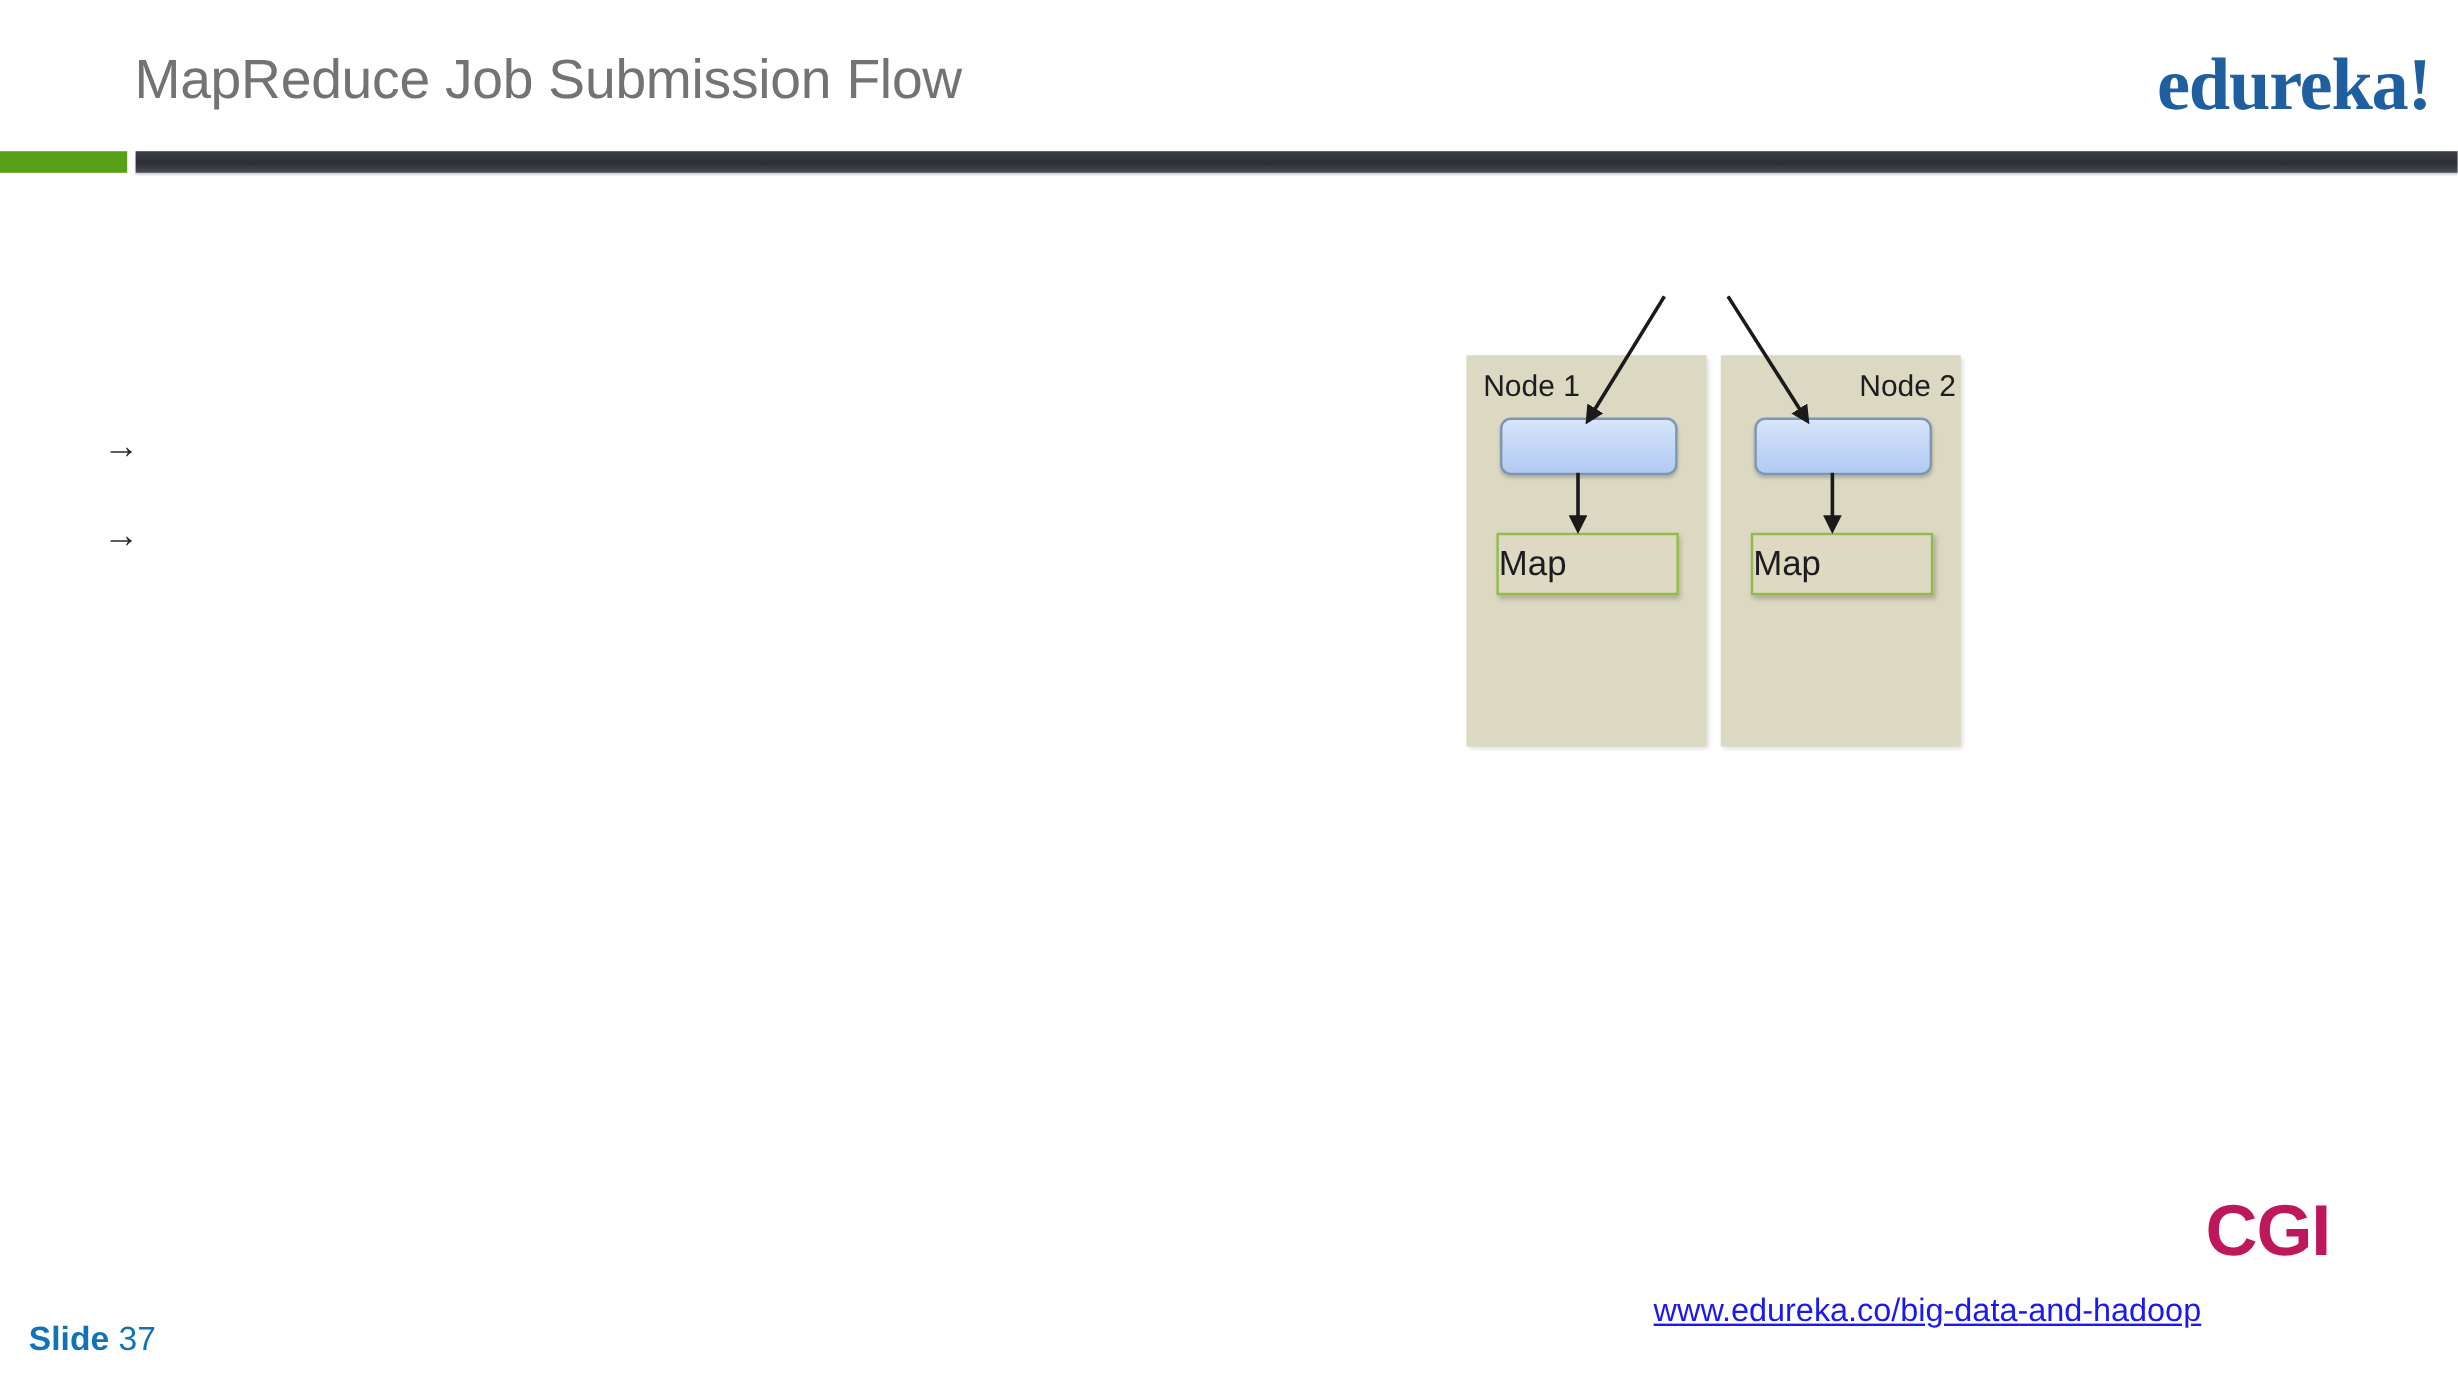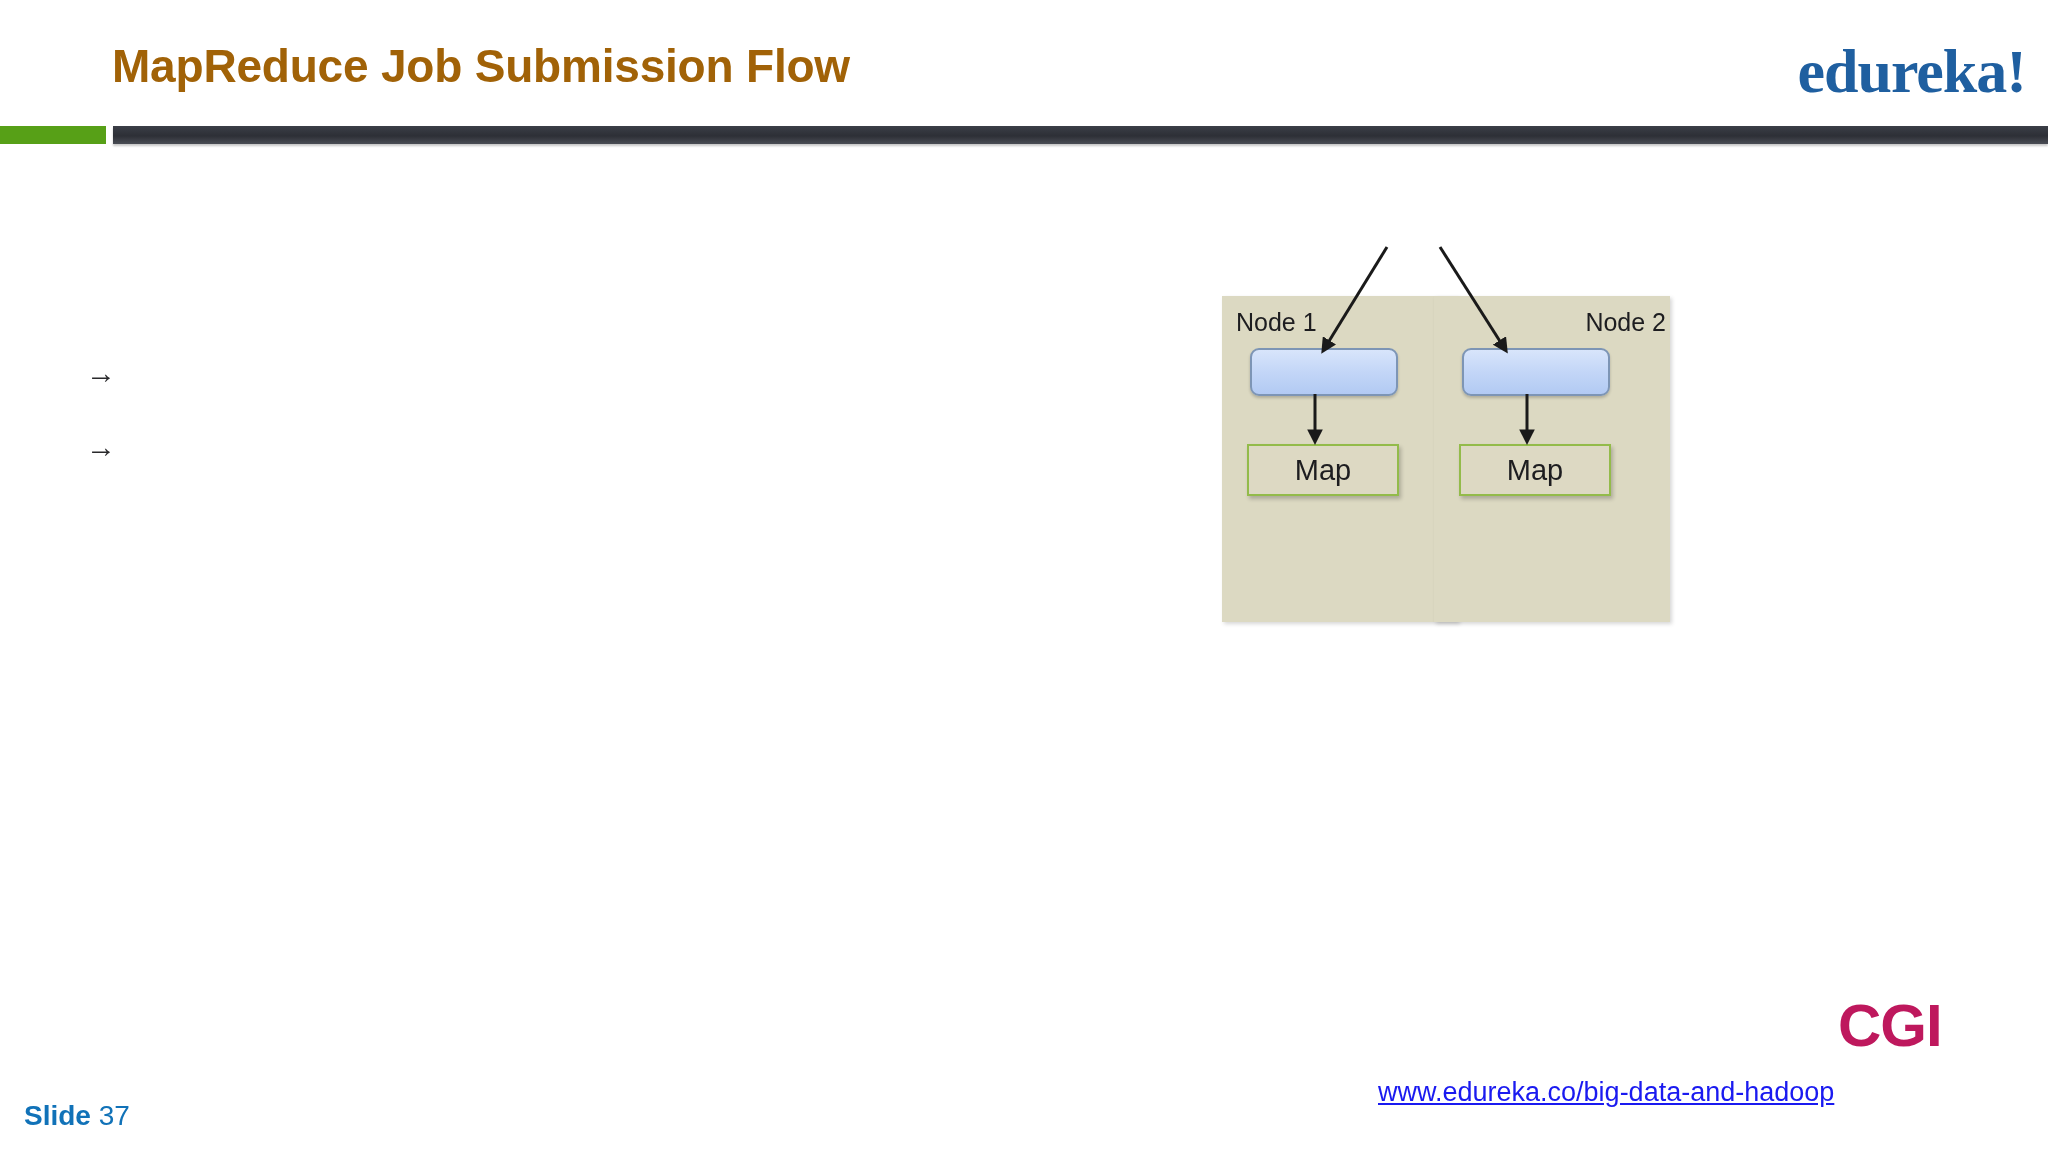--- a/index.html
+++ b/index.html
@@ -15,22 +15,22 @@
     font-family: "Liberation Sans", sans-serif;
   }
 
   
   #slide-title {
     position: absolute;
     left: 112px;
     top: 42px;
     font-size: 46px;
     line-height: 1.05;
-    color: #a16207;
-    font-weight: 700;
+    color: #737373;
+    font-weight: 400;
     letter-spacing: -0.2px;
     white-space: nowrap;
   }
 
   #brand-logo {
     position: absolute;
     right: 22px;
     top: 36px;
     font-family: "Liberation Serif", serif;
     font-weight: bold;
@@ -113,21 +113,20 @@
     letter-spacing: 0.5px;
   }
 
   .node-panel {
     position: absolute;
     top: 118px;
     width: 200px;
     height: 326px;
     background: #dcd9c2;
     box-shadow: 2px 2px 4px rgba(0,0,0,.16);
-    padding-left: 36px;
   }
   #node-panel-1 { left: 7px; }
   #node-panel-2 { left: 219px; }
 
   .node-label {
     position: absolute;
     top: 12px;
     font-size: 25px;
     color: #1d1d20;
     white-space: nowrap;
@@ -151,21 +150,21 @@
     position: absolute;
     top: 148px;
     left: 25px;
     width: 148px;
     height: 48px;
     border: 2px solid #93bb4a;
     background: #ddd9c3;
     box-shadow: 2px 3px 4px rgba(0,0,0,.22);
     display: flex;
     align-items: center;
-    justify-content: center;
+    justify-content: flex-start;
   }
   .map-label {
     font-size: 29px;
     color: #1d1d20;
   }
 
   #diagram-arrows {
     position: absolute;
     left: 0;
     top: 0;

